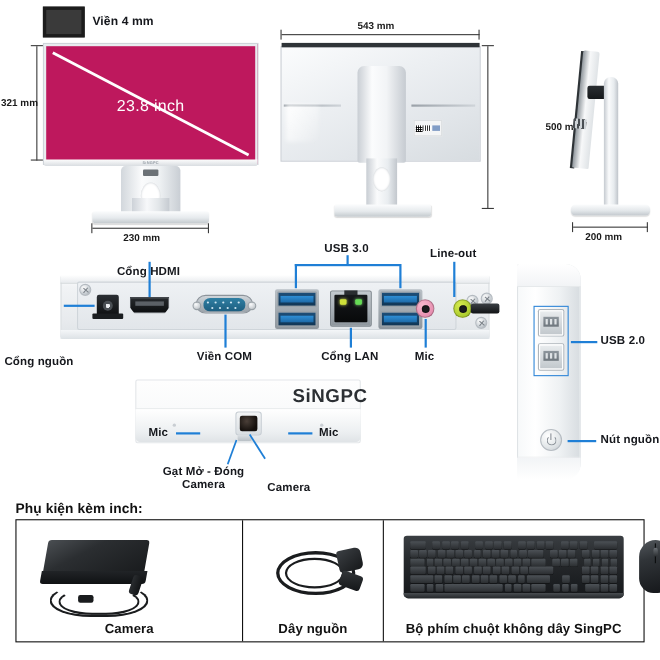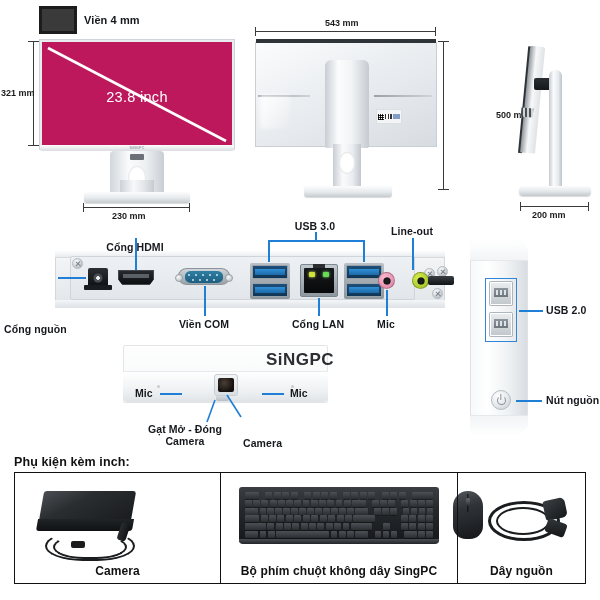--- a/index.html
+++ b/index.html
@@ -502,20 +502,30 @@
       <div class="ad-brick"></div>
         <div class="ad-brick2"></div>
       <div class="ad-wire"></div>
         <div class="ad-wire2"></div>
       <div class="ad-ferrite"></div>
         <div class="ad-plug"></div>
     </div>
     <div class="acc-cap">Camera</div>
   </div>
 
+  <div class="acc-cell" style="width:128px;">
+    <div class="acc-art">
+      <div class="pc-loop"></div>
+        <div class="pc-loop2"></div>
+      <div class="pc-head"></div>
+        <div class="pc-tail"></div>
+    </div>
+    <div class="acc-cap">Dây nguồn</div>
+  </div>
+
   <div class="acc-cell" style="flex:1;">
     <div class="acc-art">
       <div class="kb">
         <div class="kb-rowset">
           <div class="kb-row">
             <div class="kb-key w2"></div>
               <div class="kb-key gap"></div>
             <div class="kb-key"></div>
               <div class="kb-key"></div>
               <div class="kb-key"></div>
@@ -656,23 +666,13 @@
       </div>
       <div class="kb-base"></div>
       <div class="mouse">
         <div class="mouse-split"></div>
         <div class="mouse-wheel"></div>
       </div>
     </div>
     <div class="acc-cap">Bộ phím chuột không dây SingPC</div>
   </div>
 
-  <div class="acc-cell" style="width:128px;">
-    <div class="acc-art">
-      <div class="pc-loop"></div>
-        <div class="pc-loop2"></div>
-      <div class="pc-head"></div>
-        <div class="pc-tail"></div>
-    </div>
-    <div class="acc-cap">Dây nguồn</div>
-  </div>
-
 </div>
 
 </body></html>

